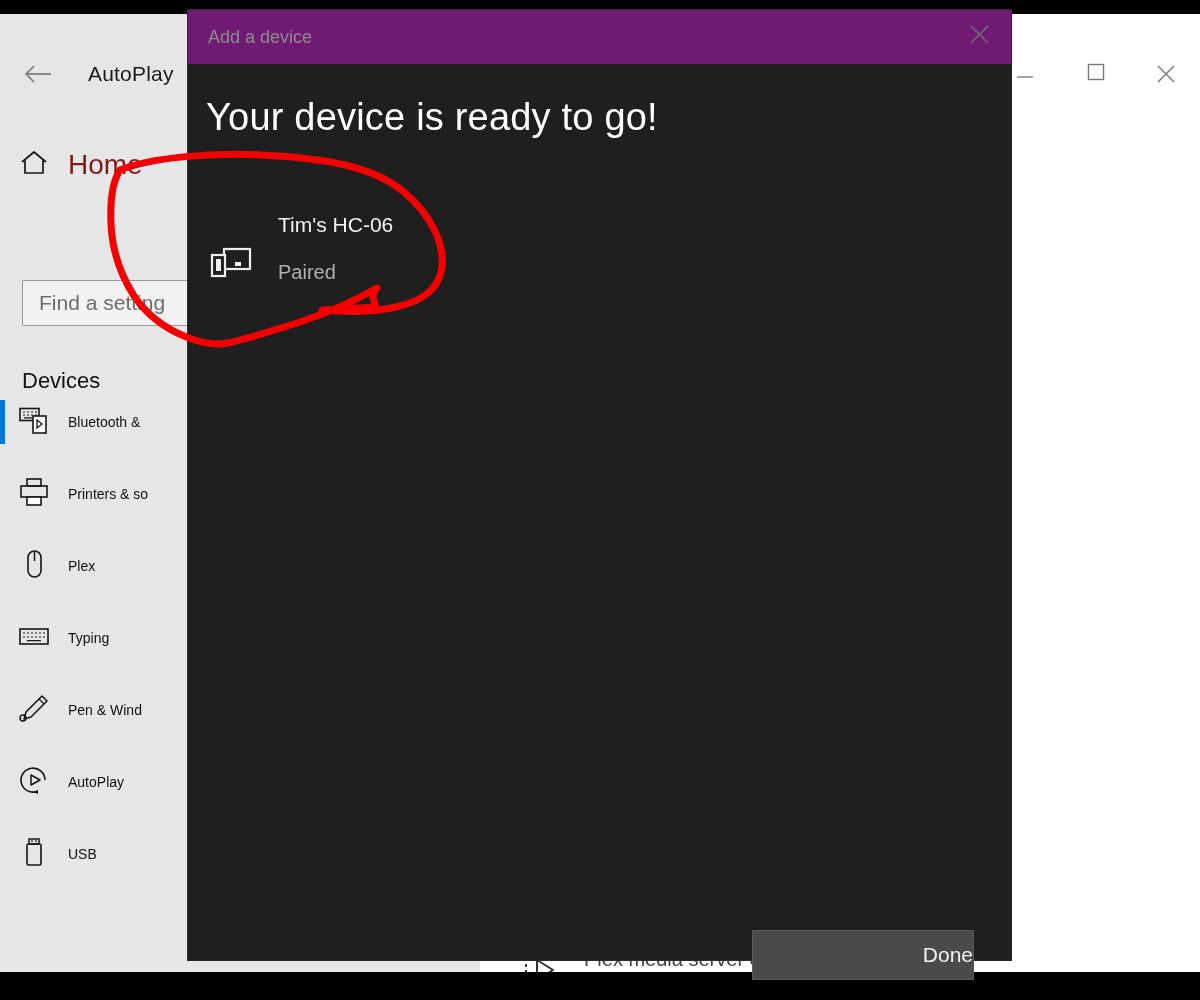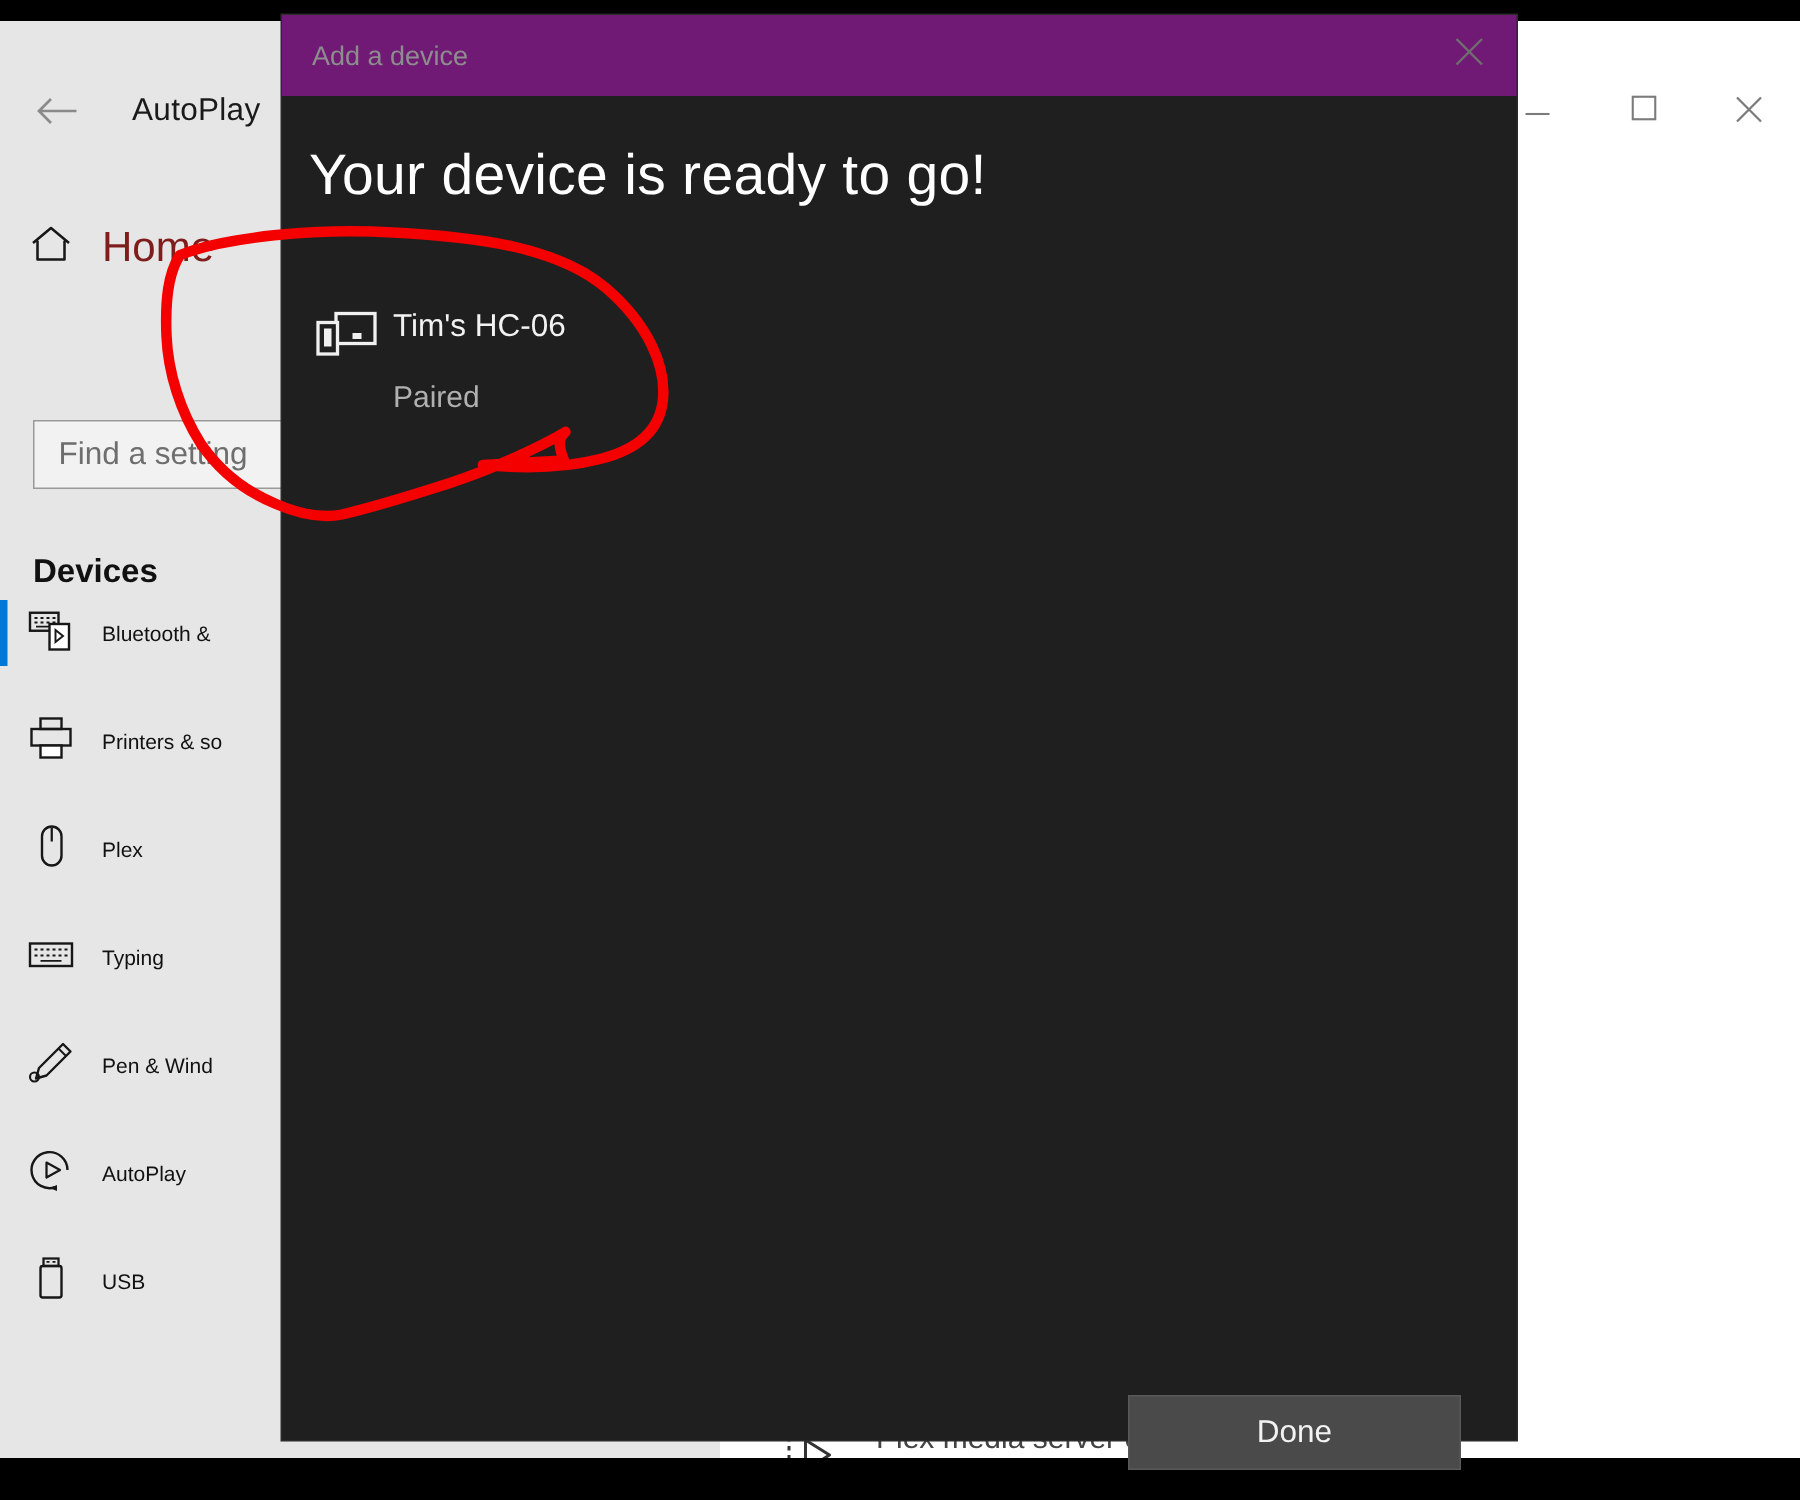--- a/index.html
+++ b/index.html
@@ -59,21 +59,21 @@
   .search-box {
     position: absolute; left: 22px; top: 184px;
     width: 345px; height: 46px;
     background: #f2f2f2; border: 1px solid #9a9a9a;
     display: flex; align-items: center; padding-left: 16px;
   }
   .search-box span { font-size: 21px; color: #6e6e6e; }
 
   .devices-header {
     position: absolute; left: 22px; top: 272px;
-    font-size: 22px; font-weight: bold; color: #111;
+    font-size: 22px; font-weight: normal; color: #111;
   }
 
   .nav-list { position: absolute; left: 0; top: 290px; width: 480px; }
   .nav-item {
     position: relative; height: 72px; display: flex; align-items: center;
   }
   .nav-item .sel {
     position: absolute; left: 0; top: 14px; width: 5px; height: 44px;
     background: #0078d7;
   }
@@ -128,32 +128,32 @@
   .dialog-body { position: absolute; left: 0; top: 54px; width: 823px; height: 896px; }
 
   .dialog-heading {
     position: absolute; left: 18px; top: 32px;
     font-size: 38px; color: #ffffff; font-weight: normal; letter-spacing: .2px;
   }
 
   .paired-device {
     position: absolute; left: 12px; top: 142px;
     width: 600px; height: 78px;
-    display: flex; align-items: flex-start;
+    display: flex; align-items: flex-end; gap: 16px;
   }
   .paired-device .pic { width: 62px; min-width: 62px; text-align: center; }
   .paired-device .ptxt .pname { font-size: 21px; color: #f2f2f2; }
   .paired-device .ptxt .pstat { font-size: 20px; color: #b0b0b0; margin-top: 24px; }
 
   .done-button {
     position: absolute; left: 564px; top: 866px;
     width: 222px; height: 50px;
     background: #4a4a4a; border: 1px solid #585858;
     color: #f2f2f2; font-size: 21px;
-    display: flex; align-items: center; justify-content: center;
+    display: flex; align-items: center; justify-content: flex-end;
   }
 
   
   .annotation {
     position: absolute; left: 0; top: 0; width: 1200px; height: 1000px;
     pointer-events: none;
   }
 </style>
 </head>
 <body>

